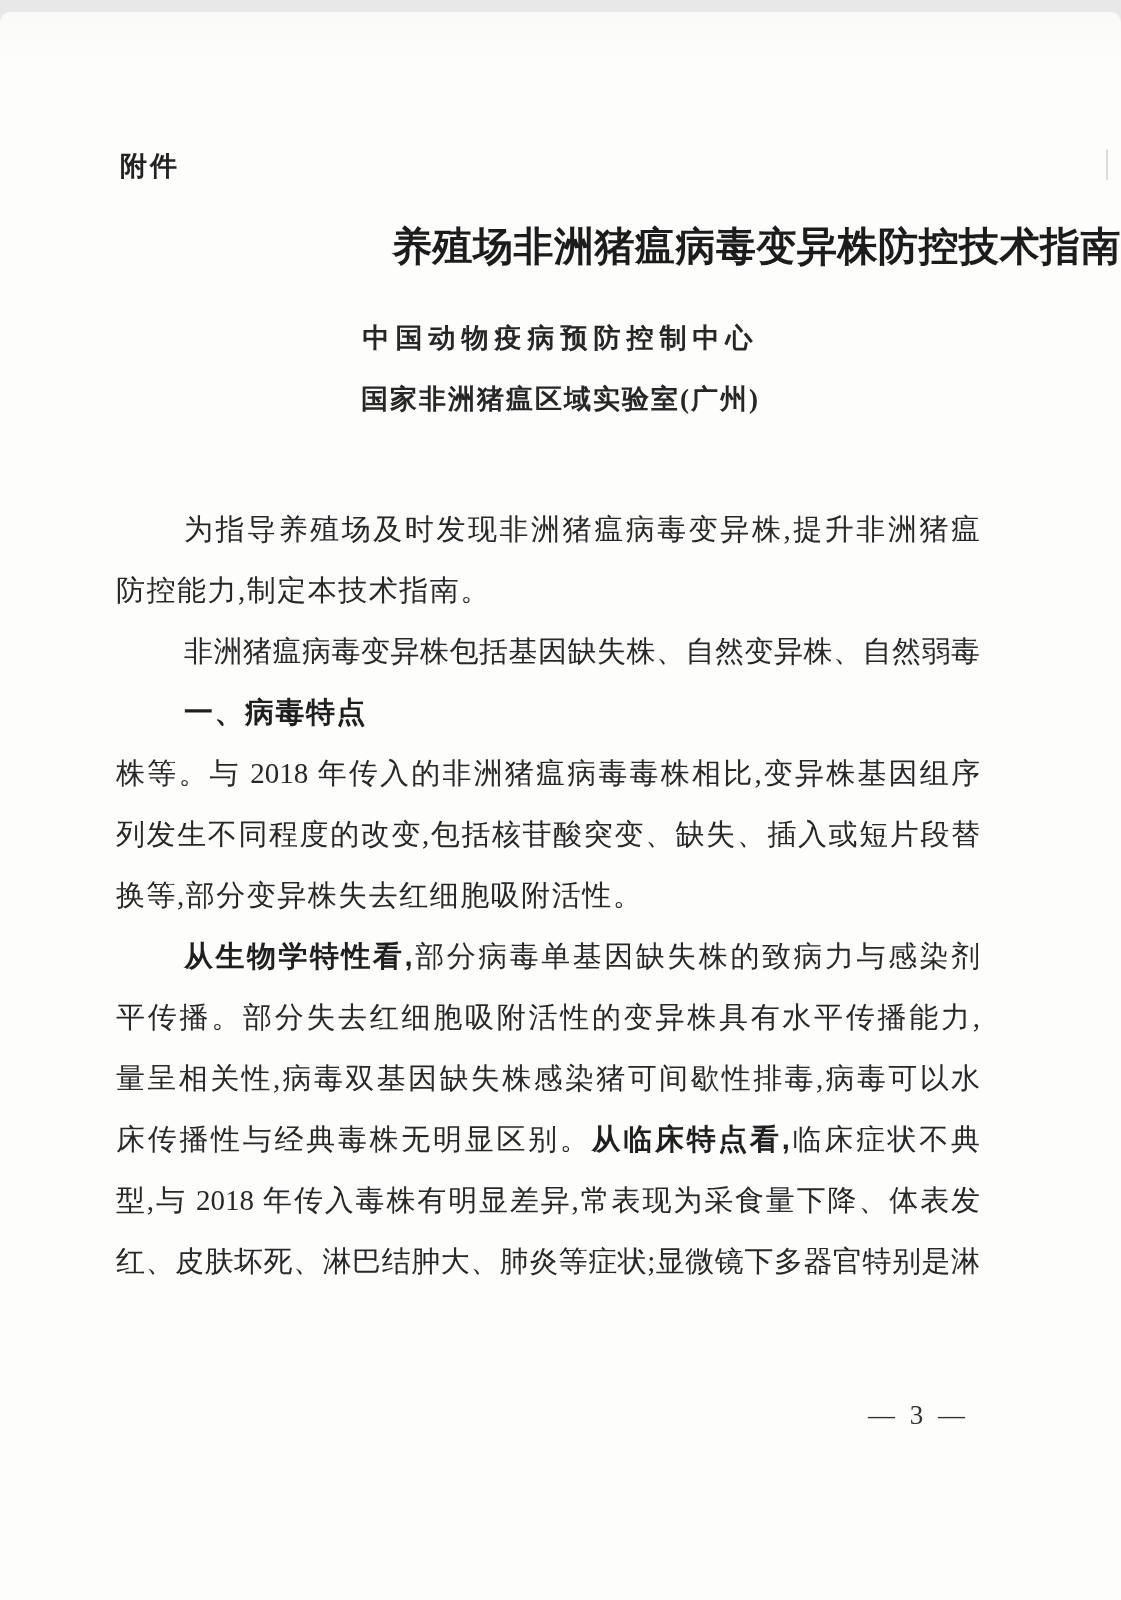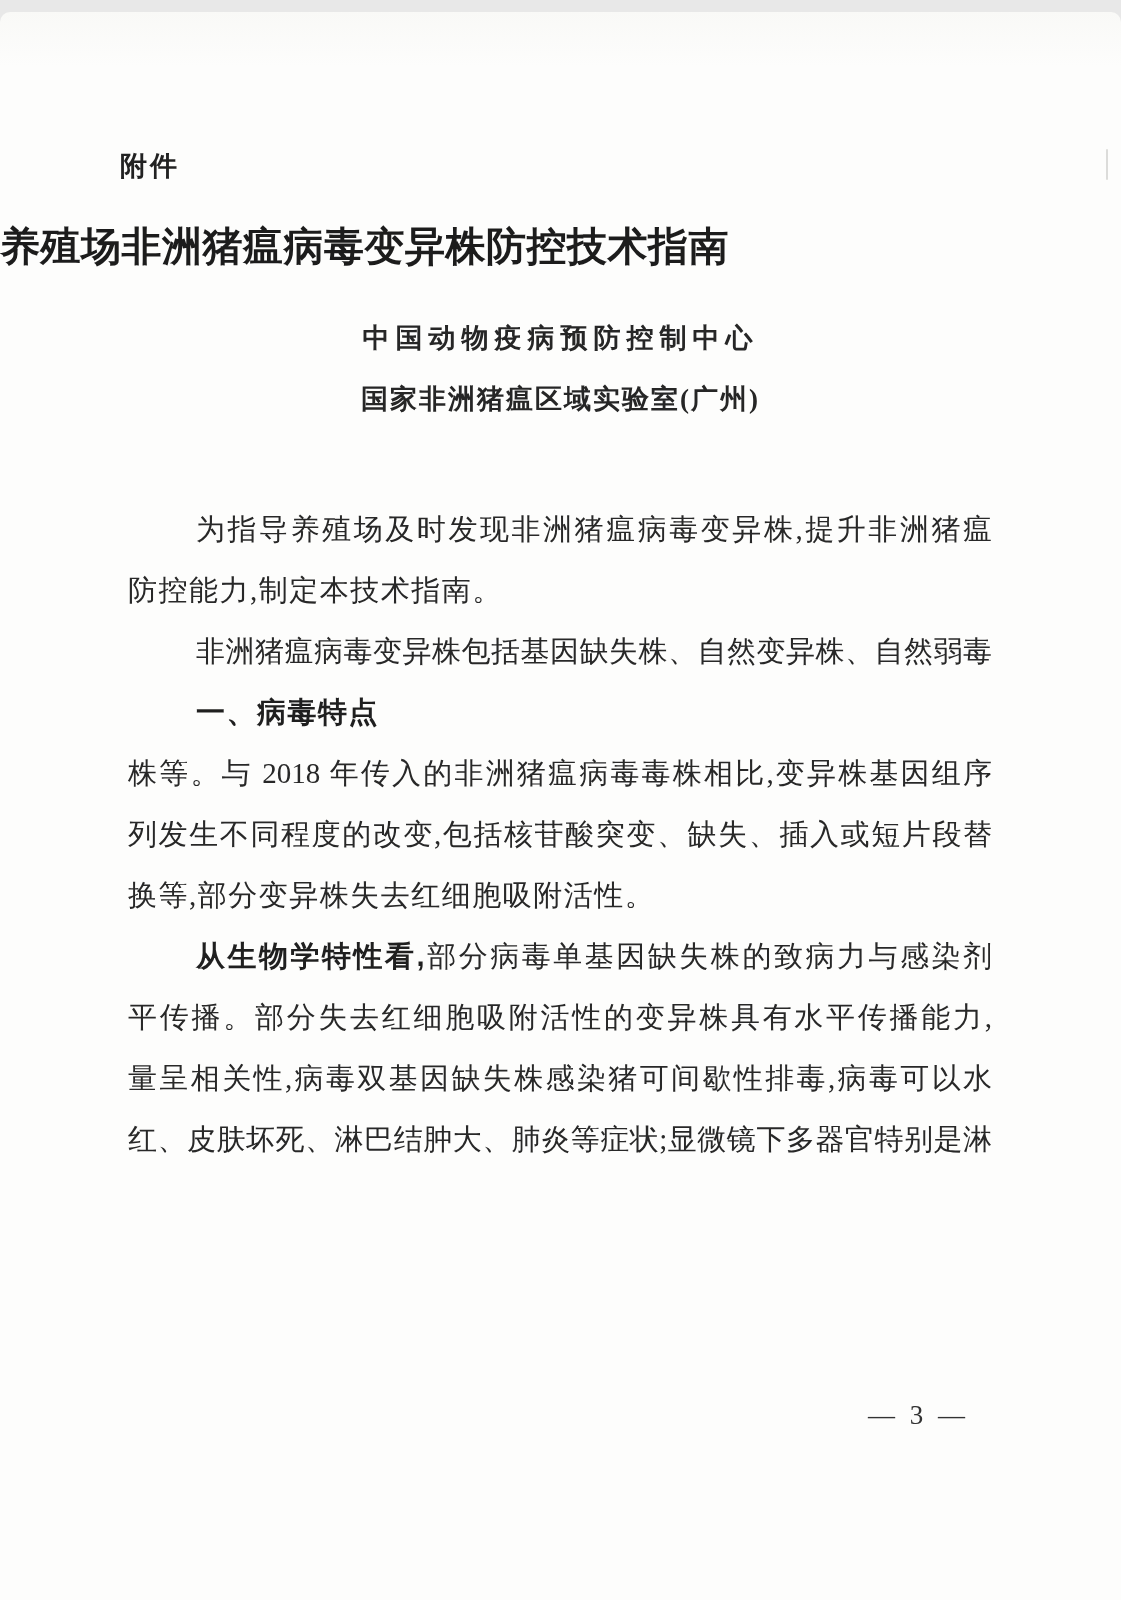--- a/index.html
+++ b/index.html
@@ -28,21 +28,21 @@
     font-size: 27px;
     letter-spacing: 3px;
     color: #222;
   }
   .doc-title {
     position: absolute;
     left: 0;
     right: 0;
     top: 210px;
     margin: 0;
-    text-align: left;
+    text-align: right;
     font-family: "Liberation Serif", "DejaVu Serif", serif;
     font-weight: bold;
     font-size: 40px;
     line-height: 50px;
     letter-spacing: 0.5px;
     color: #1c1c1c;
   }
   .org {
     position: absolute;
     left: 0;
@@ -50,21 +50,21 @@
     text-align: center;
     font-family: Liberation Serif, serif;
     font-weight: 600;
     font-size: 27px;
     color: #262626;
   }
   .org-1 { top: 308px; letter-spacing: 6px; }
   .org-2 { top: 369px; letter-spacing: 2px; }
   .body-block {
     position: absolute;
-    left: 128px;
+    left: 116px;
     top: 487px;
     width: 864px;
     font-size: 29px;
     color: #282828;
   }
   .body-line {
     height: 61px;
     line-height: 61px;
     white-space: normal;
   }
@@ -119,20 +119,22 @@
       <div class="body-line fill indent"><span>为指导养殖场及时发现非洲猪瘟病毒变异株,提升非洲猪瘟</span></div>
       <div class="body-line left"><span>防控能力,制定本技术指南。</span></div>
       <div class="body-line fill indent"><span>非洲猪瘟病毒变异株包括基因缺失株、自然变异株、自然弱毒</span></div>
       <div class="body-line left indent"><span class="seg-bold">一、病毒特点</span></div>
       <div class="body-line fill"><span>株等。与 2018 年传入的非洲猪瘟病毒毒株相比,变异株基因组序</span></div>
       <div class="body-line fill"><span>列发生不同程度的改变,包括核苷酸突变、缺失、插入或短片段替</span></div>
       <div class="body-line left"><span>换等,部分变异株失去红细胞吸附活性。</span></div>
       <div class="body-line fill indent"><span class="seg-bold">从生物学特性看,</span><span>部分病毒单基因缺失株的致病力与感染剂</span></div>
       <div class="body-line fill"><span>平传播。部分失去红细胞吸附活性的变异株具有水平传播能力,</span></div>
       <div class="body-line fill"><span>量呈相关性,病毒双基因缺失株感染猪可间歇性排毒,病毒可以水</span></div>
+      <div class="body-line fill"><span>床传播性与经典毒株无明显区别。</span><span class="seg-bold">从临床特点看,</span><span>临床症状不典</span></div>
+      <div class="body-line fill"><span>型,与 2018 年传入毒株有明显差异,常表现为采食量下降、体表发</span></div>
       <div class="body-line fill"><span>红、皮肤坏死、淋巴结肿大、肺炎等症状;显微镜下多器官特别是淋</span></div>
     </div>
 
   <div class="page-number">— 3 —</div>
 
   <div class="scan-mark"></div>
 
 </div>
 
 </body></html>

